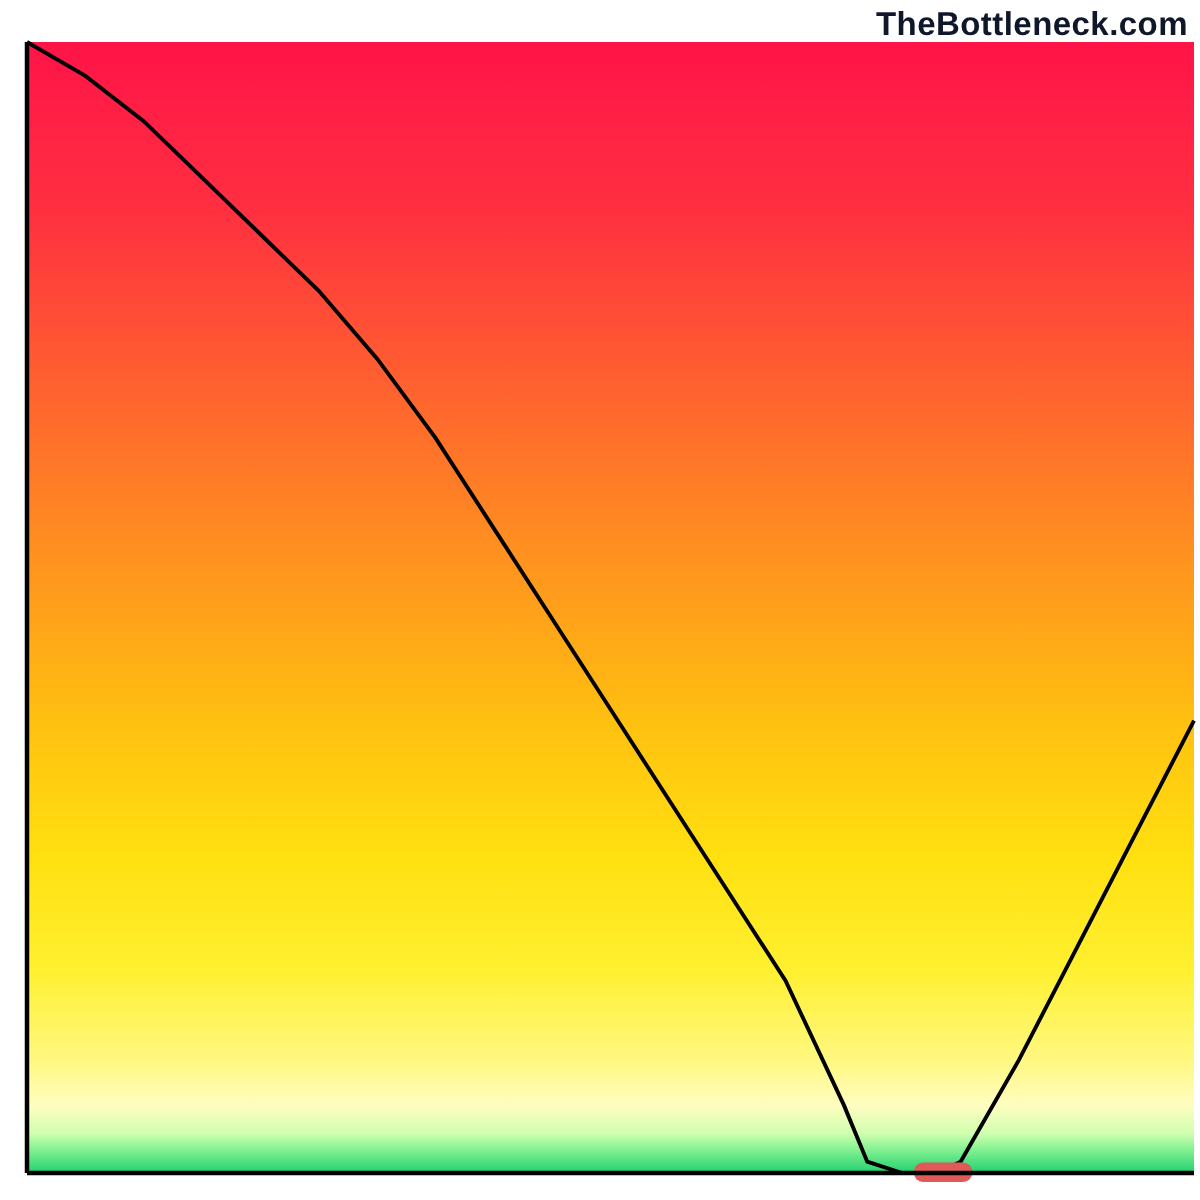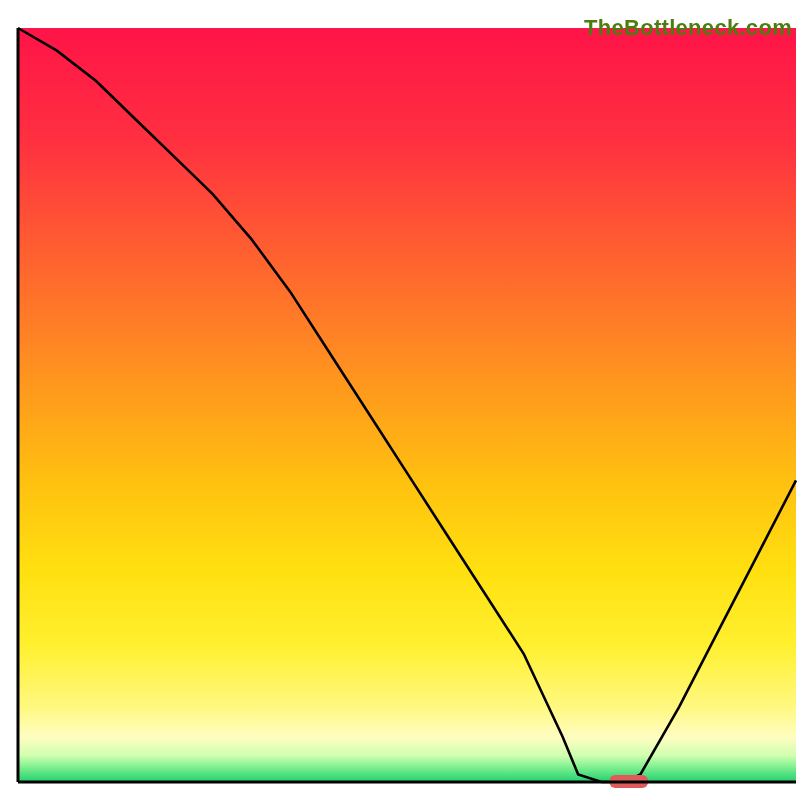--- a/index.html
+++ b/index.html
@@ -15,23 +15,22 @@
   }
   svg {
     display: block;
   }
   .watermark {
     position: absolute;
     top: 3px;
     right: 8px;
     font-size: 22px;
     font-weight: bold;
-    color: #4d7c0f;
+    color: #0f172a;
     letter-spacing: 0.3px;
-    margin-top: 12px;
   }
 </style>
 </head>
 <body>
 
 <div class="chart-container">
   <svg width="800" height="800" viewBox="0 0 800 800">
     <defs>
       <linearGradient id="bg-grad" x1="0" y1="0" x2="0" y2="1">
           <stop offset="0%" stop-color="#ff1448"></stop>

